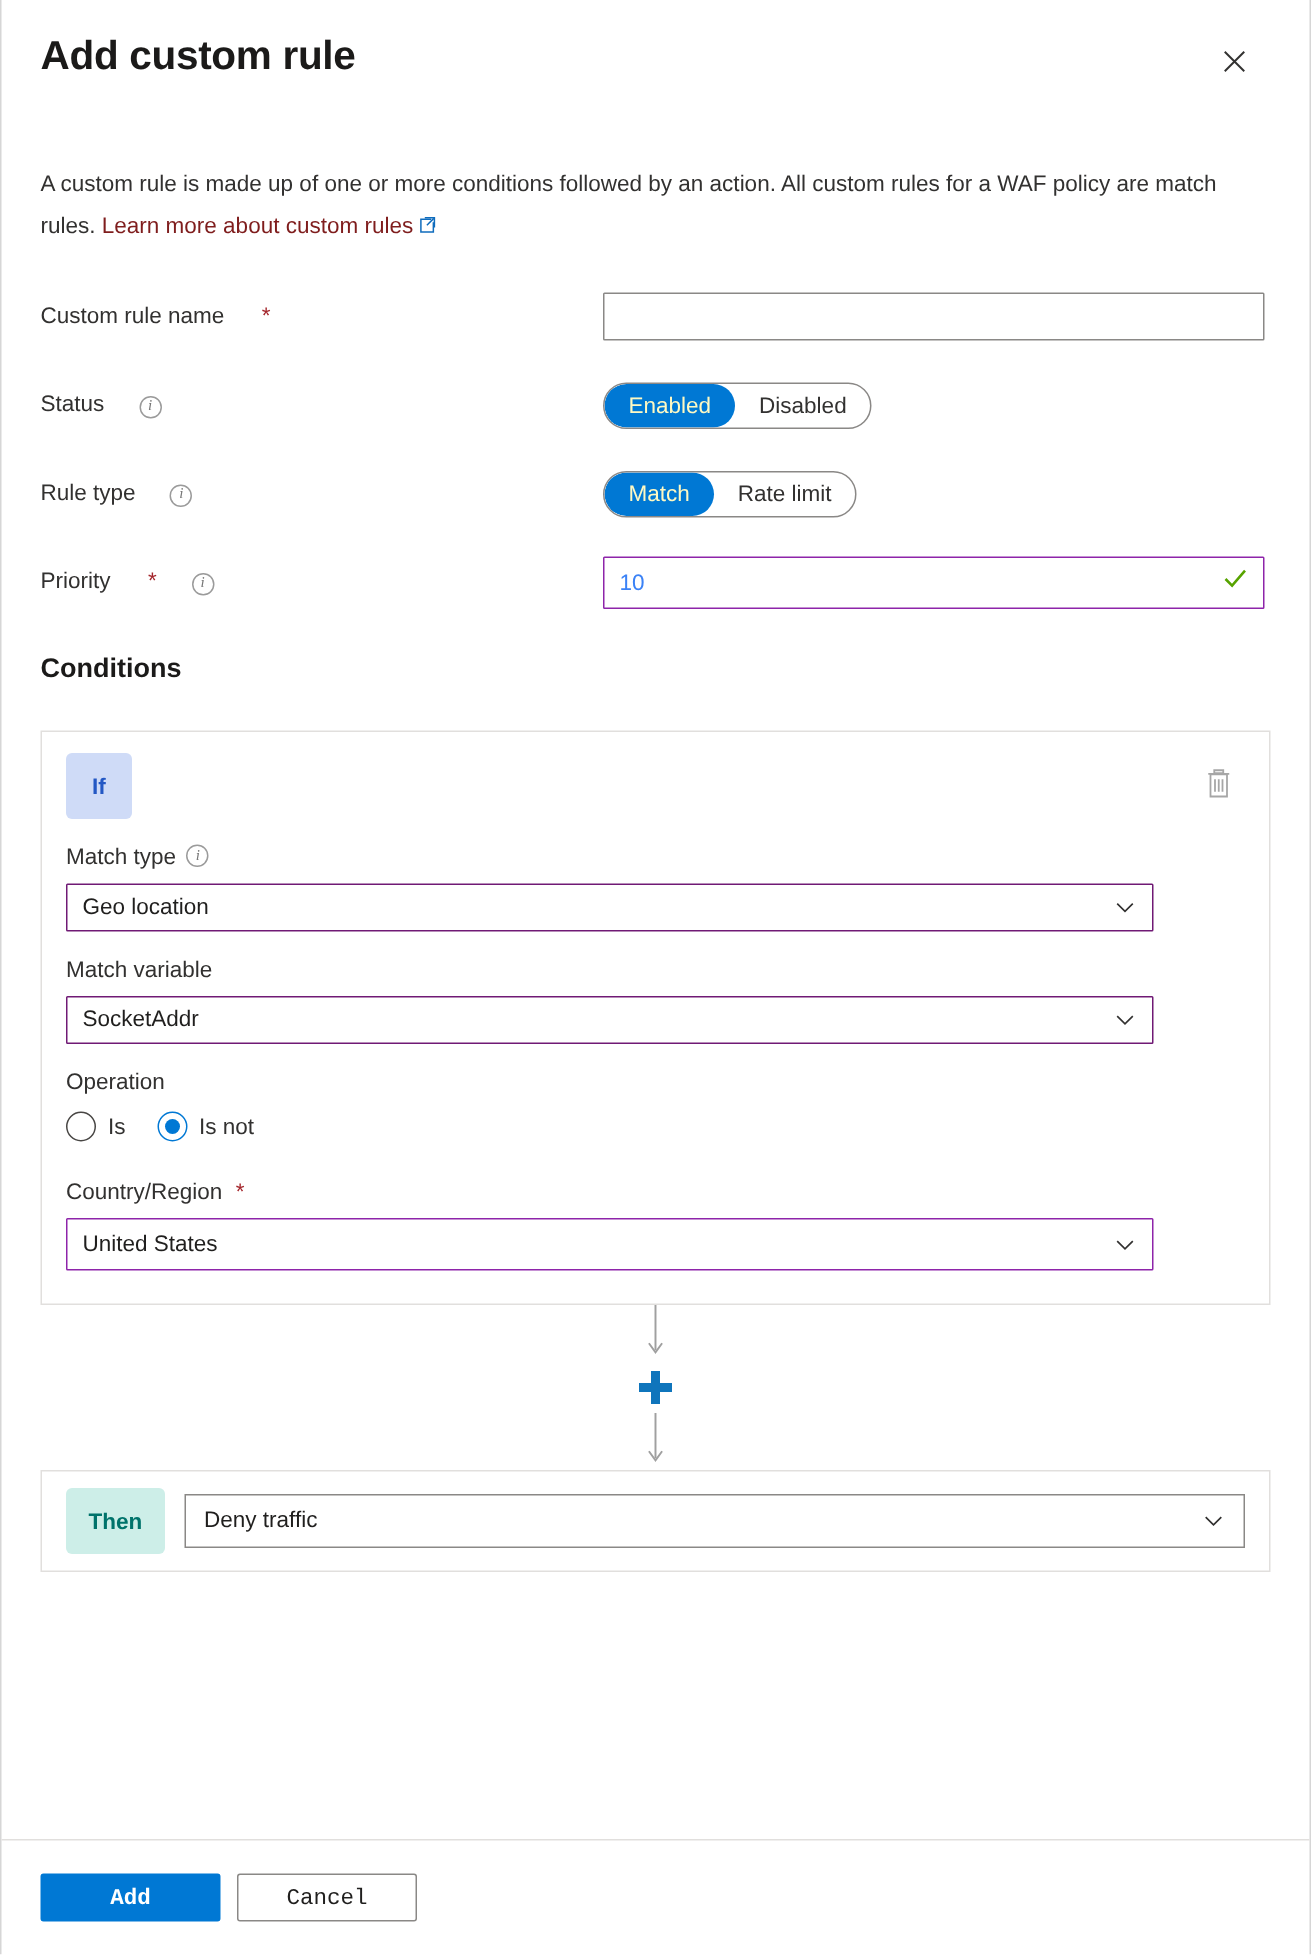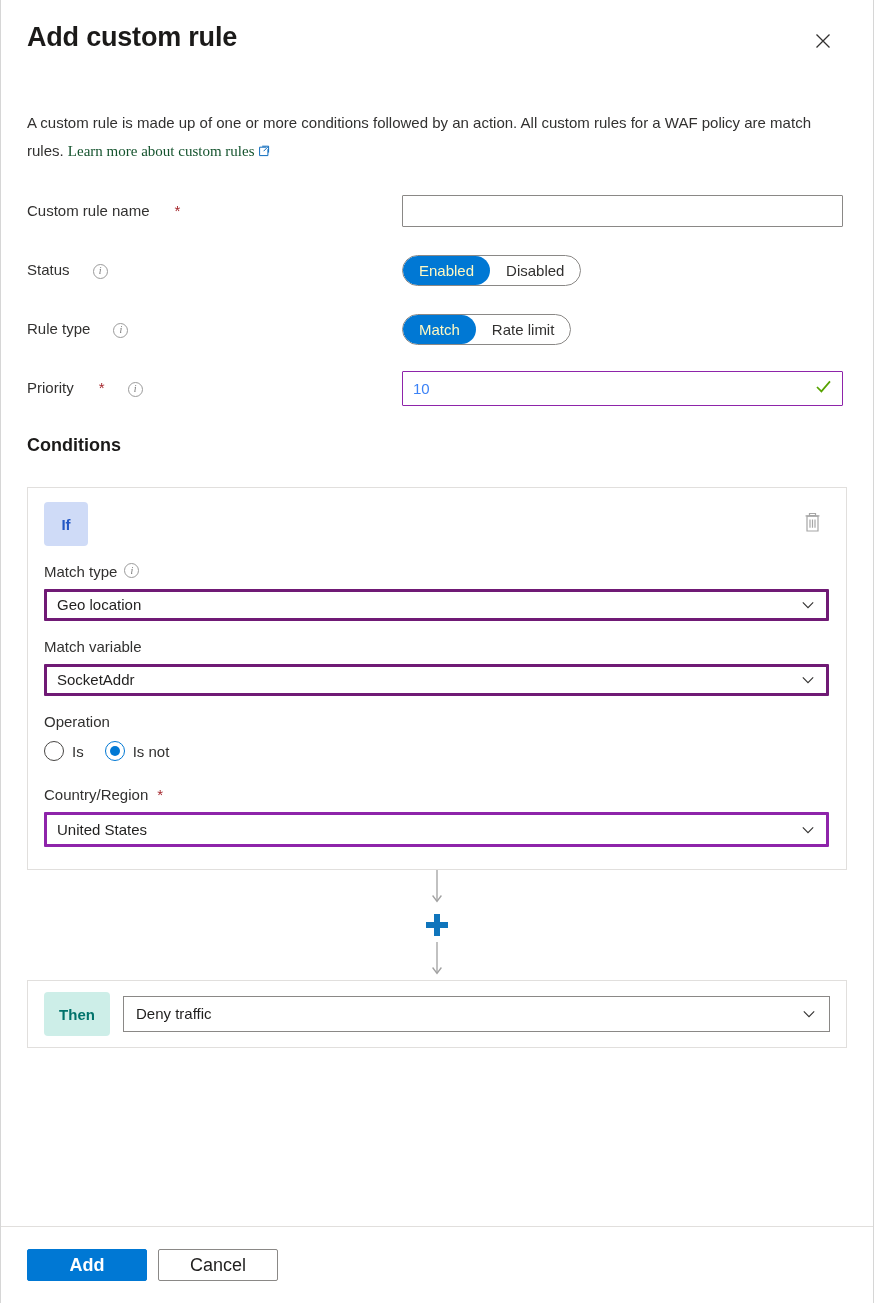--- a/index.html
+++ b/index.html
@@ -63,24 +63,23 @@
 
   
   .intro {
     margin-top: 52px;
     font-size: 15px;
     line-height: 28px;
     color: #323130;
     max-width: 820px;
   }
   .link {
-    color: #14532d;
+    color: #7f1d1d;
     text-decoration: none;
     cursor: pointer;
-    font-family: Liberation Serif, serif;
   }
   .ext-icon {
     display: inline-block;
     vertical-align: -1px;
     margin-left: 4px;
   }
 
   
   .form { margin-top: 27px; }
   .row {
@@ -245,23 +244,23 @@
     color: #323130;
     display: flex;
     align-items: flex-start;
     gap: 7px;
     margin-bottom: 7px;
     line-height: 20px;
   }
 
   .select {
     position: relative;
-    width: 785px;
+    width: 725px;
     height: 32px;
-    border: 3px solid #701a75;
+    border: 1px solid #701a75;
     background: #ffffff;
     display: flex;
     align-items: center;
     padding: 0 10px;
     cursor: pointer;
     border-radius: 1px;
   }
   .select.validated { border-color: #8e24aa; height: 35px; }
   .select-value {
     flex: 1 1 auto;
@@ -365,22 +364,22 @@
     border-top: 1px solid #e1dfdd;
     height: 77px;
     display: flex;
     align-items: center;
     padding: 0 26px;
     gap: 11px;
   }
   .btn {
     height: 32px;
     min-width: 120px;
-    font-size: 18px;
-    font-family: Liberation Sans, sans-serif;
+    font-size: 15px;
+    font-family: Liberation Mono, monospace;
     cursor: pointer;
     border-radius: 2px;
     padding: 0 16px;
   }
   .btn-primary {
     background: #0078d4;
     color: #ffffff;
     border: 1px solid #0078d4;
     font-weight: 600;
   }

